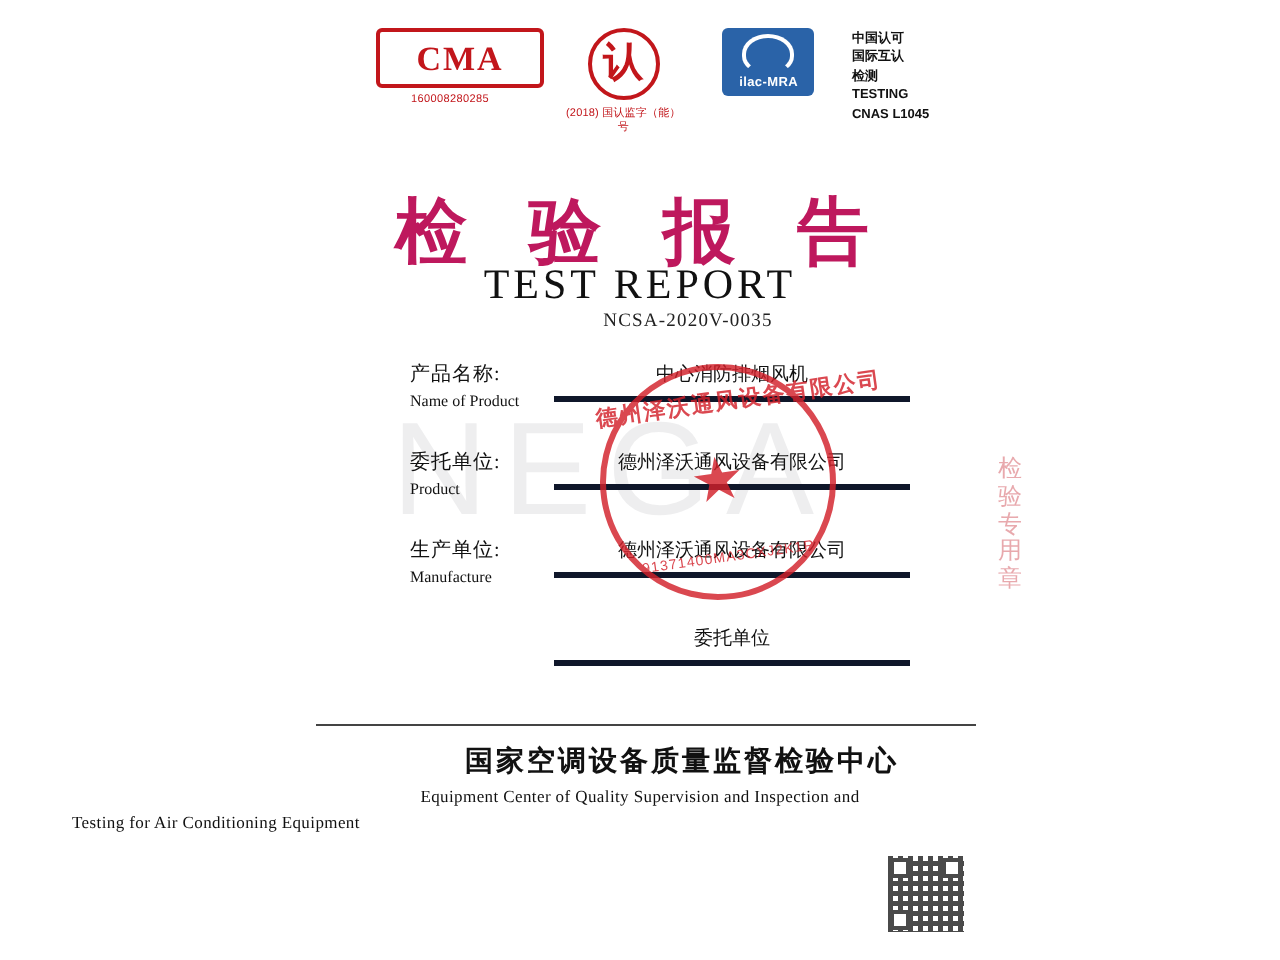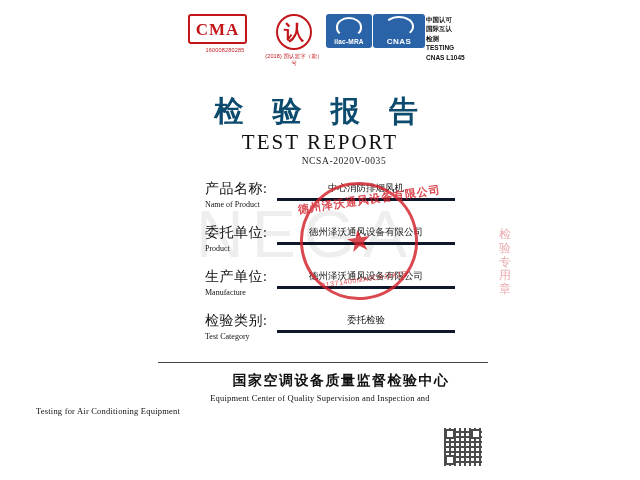--- a/index.html
+++ b/index.html
@@ -33,21 +33,21 @@
     justify-content: space-between;
   }
   .mark {
     text-align: center;
     position: relative;
   }
 
   
   .mark-cma { width: 74px; }
   .cma-box {
-    width: 59px;
+    width: 84px;
     height: 30px;
     border: 2px solid #c2161b;
     border-radius: 3px;
     display: flex;
     align-items: center;
     justify-content: center;
     box-sizing: border-box;
   }
   .cma-text {
     color: #c2161b;
@@ -176,25 +176,25 @@
     padding-top: 1px;
   }
 
   
   .title-cn {
     position: absolute;
     top: 92px;
     left: 0;
     width: 632px;
     text-align: center;
-    font-size: 29px;
+    font-size: 36px;
     letter-spacing: 11px;
     font-weight: bold;
     font-family: "Liberation Serif", serif;
-    color: #0c4a6e;
+    color: #be185d;
     text-indent: 11px;
   }
   .title-en {
     position: absolute;
     top: 130px;
     left: 0;
     width: 640px;
     text-align: center;
     font-size: 21px;
     letter-spacing: 2px;
@@ -225,21 +225,21 @@
     position: relative;
     height: 44px;
   }
   .field-label {
     position: absolute;
     left: 0;
     top: 0;
     width: 72px;
   }
   .lbl-cn {
-    font-size: 14px;
+    font-size: 10px;
     letter-spacing: 0.5px;
     color: #111111;
     font-family: "Liberation Serif", serif;
     white-space: nowrap;
   }
   .lbl-en {
     font-size: 8px;
     color: #111111;
     font-family: "Liberation Serif", serif;
     white-space: nowrap;
@@ -426,26 +426,20 @@
       <div class="cal-num">(2018) 国认监字（能）号</div>
     </div>
 
     <div class="mark mark-ilac">
       <div class="ilac-box">
         <span class="ilac-swirl"></span>
         <span class="ilac-label">ilac-MRA</span>
       </div>
     </div>
 
-    <div class="mark mark-cnas">
-      <div class="cnas-box">
-        <span class="cnas-swirl"></span>
-        <span class="cnas-label">CNAS</span>
-      </div>
-    </div>
 
     <div class="mark-cnastext">
       <div>中国认可</div>
       <div>国际互认</div>
       <div>检测</div>
       <div>TESTING</div>
       <div>CNAS L1045</div>
     </div>
 
   </div>
@@ -476,25 +470,21 @@
 
     <div class="field-row">
       <div class="field-label">
         <div class="lbl-cn">生产单位:</div>
         <div class="lbl-en">Manufacture</div>
       </div>
       <div class="field-value">德州泽沃通风设备有限公司</div>
     </div>
 
     <div class="field-row">
-      <div class="field-label">
-        <div class="lbl-cn">检验类别:</div>
-        <div class="lbl-en">Test Category</div>
-      </div>
-      <div class="field-value">委托检验</div>
+      <div class="field-value">委托单位</div>
     </div>
 
   </div>
 
   <div class="seal">
     <div class="seal-arc-top">德州泽沃通风设备有限公司</div>
     <div class="seal-star">★</div>
     <div class="seal-arc-bottom">91371400MA3CXJ2K1R</div>
   </div>
 

